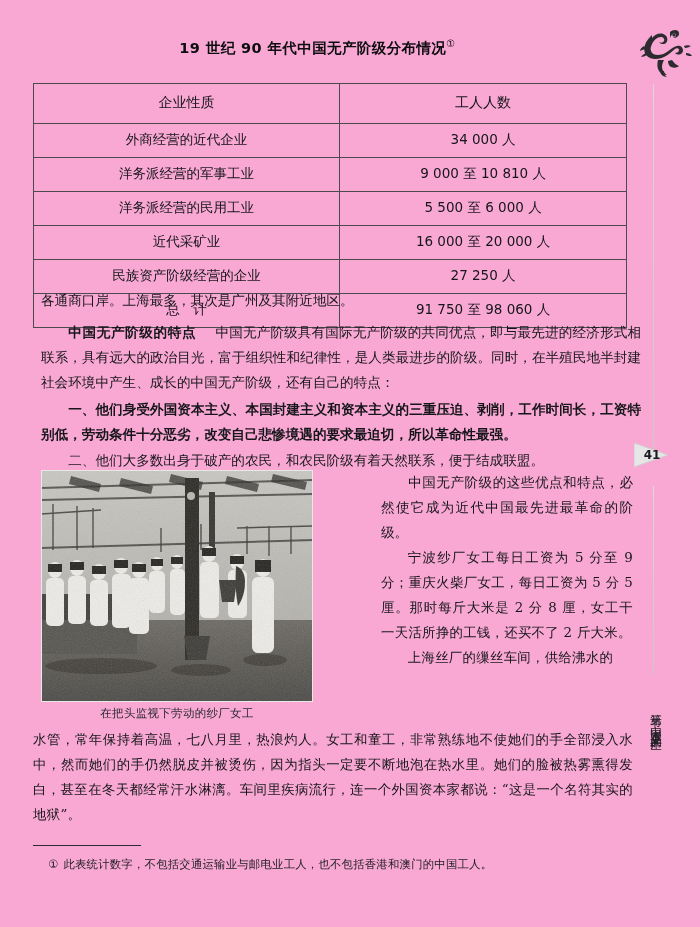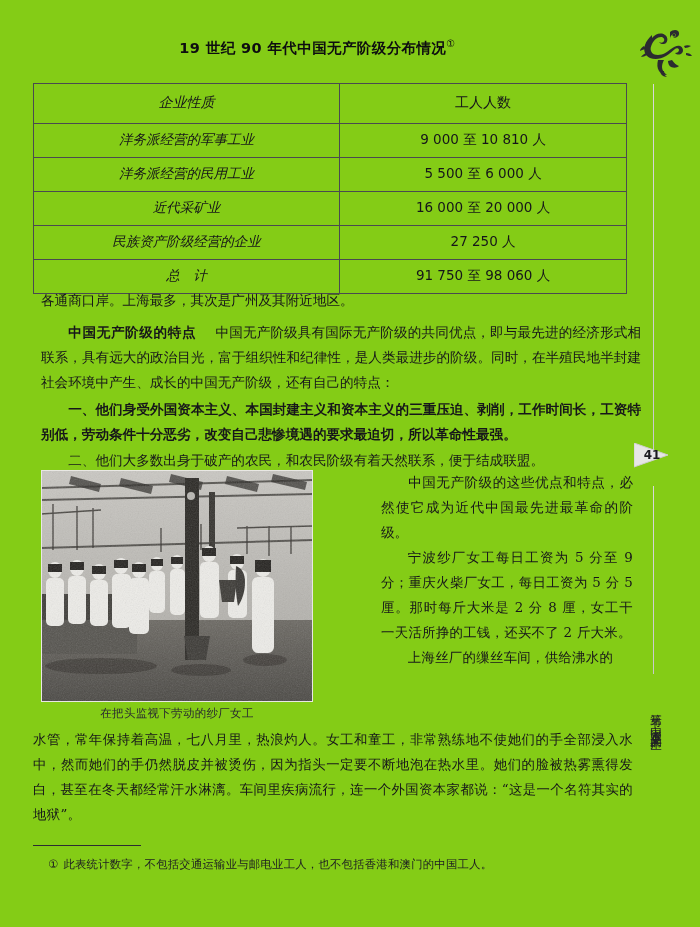--- a/index.html
+++ b/index.html
@@ -1,21 +1,21 @@
 <!DOCTYPE html>
 <html><head>
 <meta charset="utf-8">
 <style>
   html,body{margin:0;padding:0;background:#ffffff;}
   body{
     width:700px;height:927px;position:relative;overflow:hidden;
     font-family:"DejaVu Sans","Liberation Sans",sans-serif;
     color:#16161a;
   }
-  .page{position:absolute;inset:0;background:#84cc16;}
+  .page{position:absolute;inset:0;background:#f9a8d4;}
 
   
   .doc-title{
     position:absolute;left:0;top:38px;width:635px;
     text-align:center;font-weight:bold;font-size:14.5px;
     letter-spacing:.4px;color:#0d0d10;
   }
   .doc-title .fn{font-size:10px;vertical-align:super;font-weight:normal;}
 
   
@@ -24,21 +24,21 @@
     border-collapse:collapse;
     font-size:13.5px;color:#15151a;
   }
   .stat-table td{
     border:1px solid #4a4a50;
     text-align:center;
     padding:7px 4px 8px;
     height:16px;
     font-weight:500;
   }
-  .stat-table .c-name{width:307px;font-style:italic;}
+  .stat-table .c-name{width:307px;}
   .stat-table .c-val{width:287px;}
   .stat-table thead td{font-size:14px;padding:10px 4px 11px;}
   .stat-table tr.total td{letter-spacing:0;text-align:center;}
 
   
   .body-text{
     position:absolute;
     font-size:13.6px;line-height:25px;
     text-align:justify;text-justify:inter-ideograph;
     color:#16161a;
@@ -147,20 +147,24 @@
   </div>
 
   <table class="stat-table">
     <thead>
       <tr>
         <td class="c-name">企业性质</td>
         <td class="c-val">工人人数</td>
       </tr>
     </thead>
     <tbody>
+      <tr>
+        <td class="c-name">外商经营的近代企业</td>
+        <td class="c-val">34 000 人</td>
+      </tr>
       <tr>
         <td class="c-name">洋务派经营的军事工业</td>
         <td class="c-val">9 000 至 10 810 人</td>
       </tr>
       <tr>
         <td class="c-name">洋务派经营的民用工业</td>
         <td class="c-val">5 500 至 6 000 人</td>
       </tr>
       <tr>
         <td class="c-name">近代采矿业</td>

